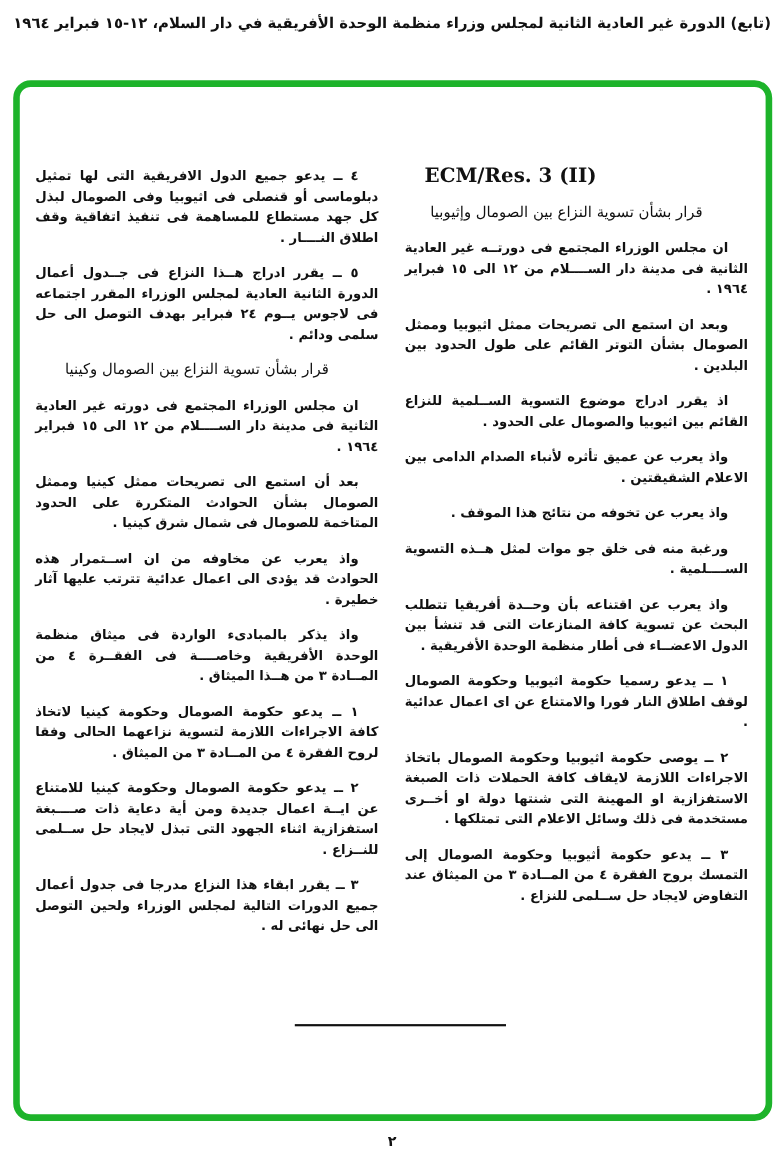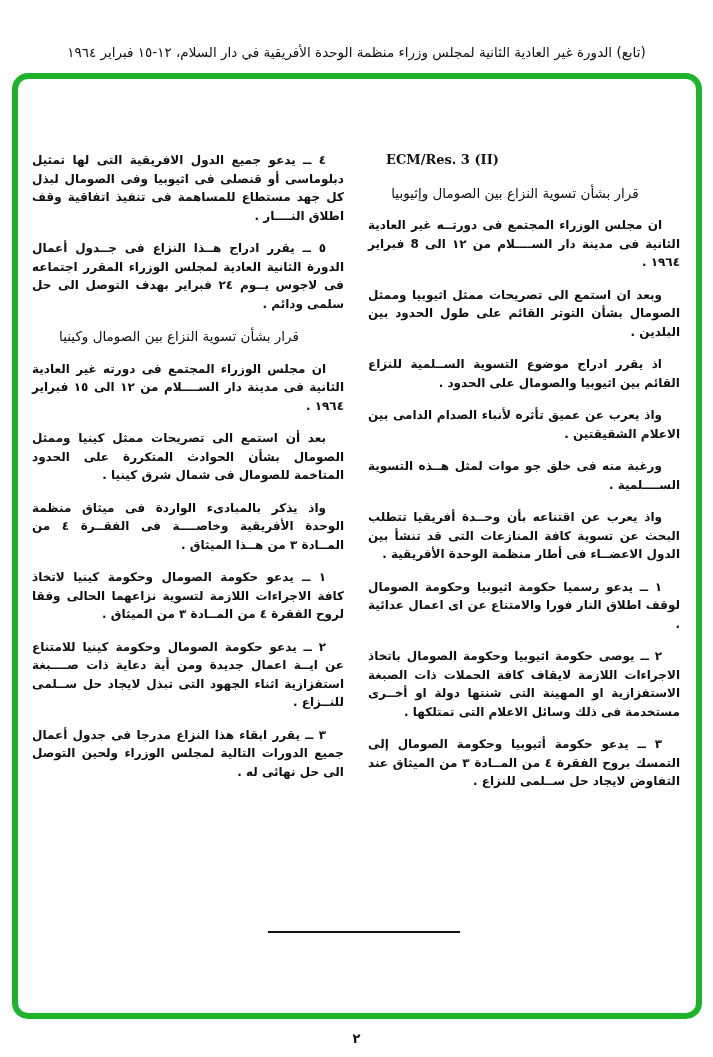--- a/index.html
+++ b/index.html
@@ -1,39 +1,39 @@
 <!DOCTYPE html>
 <html lang="ar"><head>
 <meta charset="utf-8">
 <style>
   html,body{margin:0;padding:0;}
   body{
     width:713px;height:1057px;position:relative;background:#ffffff;
     font-family:"DejaVu Sans", sans-serif;color:#111;
   }
   .header{position:absolute;top:13px;left:0;right:0;text-align:center;direction:rtl;}
-  .header-title{font-size:13.5px;font-weight:normal;letter-spacing:0;margin-top:31px;}
+  .header-title{font-size:13.5px;font-weight:bold;letter-spacing:0;}
   .header-source{font-size:9px;font-weight:bold;margin-top:8px;}
   .frame{
     position:absolute;left:12px;top:73px;width:690px;height:946px;
     box-sizing:border-box;border:6px solid #1db32a;border-radius:16px;
     background:#fff;overflow:hidden;
   }
   .content{
     display:flex;direction:rtl;gap:24px;
     padding:34px 16px 0 14px;box-sizing:border-box;
   }
   .col{
     flex:1 1 0;min-width:0;direction:rtl;text-align:justify;
     font-size:12px;line-height:18.5px;font-weight:bold;margin-top:38px;
   }
   .col p{margin:0 0 14px;text-indent:18px;}
   .res-ref{
     direction:ltr;text-align:left;font-family:"DejaVu Serif", serif;
-    font-size:13px;font-weight:bold;margin:0 0 16px;text-indent:0;
+    font-size:18px;font-weight:bold;margin:0 0 16px;text-indent:0;
   }
   .res-heading{
     font-size:13.5px;font-weight:normal;text-align:center;
     margin:2px 0 18px;text-indent:0;
   }
   .divider{
     position:absolute;left:268px;top:931px;width:192px;height:2px;background:#111;
   }
   .pagenum{
     position:absolute;top:1031px;left:0;right:0;text-align:center;
@@ -46,37 +46,39 @@
 <div class="header">
   <div class="header-title">(تابع)  الدورة غير العادية الثانية لمجلس وزراء منظمة الوحدة الأفريقية في دار السلام، ١٢-١٥ فبراير ١٩٦٤</div>
 </div>
 
 <div class="frame">
   <div class="content">
 
     <div class="col">
       <p class="res-ref">ECM/Res. 3  (II)</p>
       <p class="res-heading">قرار بشأن تسوية النزاع بين الصومال وإثيوبيا</p>
-      <p>ان مجلس الوزراء المجتمع فى دورتــه غير العادية الثانية فى مدينة دار الســــلام من ١٢ الى 8 فبراير ١٩٦٤ .</p>
+      <p>ان مجلس الوزراء المجتمع فى دورتــه غير العادية الثانية فى مدينة دار الســــلام من ١٢ الى ١٥ فبراير ١٩٦٤ .</p>
       <p>وبعد ان استمع الى تصريحات ممثل اثيوبيا وممثل الصومال بشأن التوتر القائم على طول الحدود بين البلدين .</p>
       <p>اذ يقرر ادراج موضوع التسوية الســلمية للنزاع القائم بين اثيوبيا والصومال على الحدود .</p>
       <p>واذ يعرب عن عميق تأثره لأنباء الصدام الدامى بين الاعلام الشقيقتين .</p>
+      <p>واذ يعرب عن تخوفه من نتائج هذا الموقف .</p>
       <p>ورغبة منه فى خلق جو موات لمثل هــذه التسوية الســــلمية .</p>
       <p>واذ يعرب عن اقتناعه بأن وحــدة أفريقيا تتطلب البحث عن تسوية كافة المنازعات التى قد تنشأ بين الدول الاعضــاء فى أطار منظمة الوحدة الأفريقية .</p>
       <p>١ ــ يدعو رسميا حكومة اثيوبيا وحكومة الصومال لوقف اطلاق النار فورا والامتناع عن اى اعمال عدائية .</p>
       <p>٢ ــ يوصى حكومة اثيوبيا وحكومة الصومال باتخاذ الاجراءات اللازمة لايقاف كافة الحملات ذات الصبغة الاستفزازية او المهينة التى شنتها دولة او أخــرى مستخدمة فى ذلك وسائل الاعلام التى تمتلكها .</p>
       <p>٣ ــ يدعو حكومة أثيوبيا وحكومة الصومال إلى التمسك بروح الفقرة ٤ من المــادة ٣ من الميثاق عند التفاوض لايجاد حل ســلمى للنزاع .</p>
     </div>
 
     <div class="col">
       <p>٤ ــ يدعو جميع الدول الافريقية التى لها تمثيل دبلوماسى أو قنصلى فى اثيوبيا وفى الصومال لبذل كل جهد مستطاع للمساهمة فى تنفيذ اتفاقية وقف اطلاق النــــار .</p>
       <p>٥ ــ يقرر ادراج هــذا النزاع فى جــدول أعمال الدورة الثانية العادية لمجلس الوزراء المقرر اجتماعه فى لاجوس يــوم ٢٤ فبراير بهدف التوصل الى حل سلمى ودائم .</p>
       <p class="res-heading">قرار بشأن تسوية النزاع بين الصومال وكينيا</p>
       <p>ان مجلس الوزراء المجتمع فى دورته غير العادية الثانية فى مدينة دار الســــلام من ١٢ الى ١٥ فبراير ١٩٦٤ .</p>
       <p>بعد أن استمع الى تصريحات ممثل كينيا وممثل الصومال بشأن الحوادث المتكررة على الحدود المتاخمة للصومال فى شمال شرق كينيا .</p>
+      <p>واذ يعرب عن مخاوفه من ان اســتمرار هذه الحوادث قد يؤدى الى اعمال عدائية تترتب عليها آثار خطيرة .</p>
       <p>واذ يذكر بالمبادىء الواردة فى ميثاق منظمة الوحدة الأفريقية وخاصــــة فى الفقــرة ٤ من المــادة ٣ من هــذا الميثاق .</p>
       <p>١ ــ يدعو حكومة الصومال وحكومة كينيا لاتخاذ كافة الاجراءات اللازمة لتسوية نزاعهما الحالى وفقا لروح الفقرة ٤ من المــادة ٣ من الميثاق .</p>
       <p>٢ ــ يدعو حكومة الصومال وحكومة كينيا للامتناع عن ايــة اعمال جديدة ومن أية دعاية ذات صــــبغة استفزازية اثناء الجهود التى تبذل لايجاد حل ســلمى للنــزاع .</p>
       <p>٣ ــ يقرر ابقاء هذا النزاع مدرجا فى جدول أعمال جميع الدورات التالية لمجلس الوزراء ولحين التوصل الى حل نهائى له .</p>
     </div>
 
   </div>
 </div>
 
 <div class="divider"></div>

